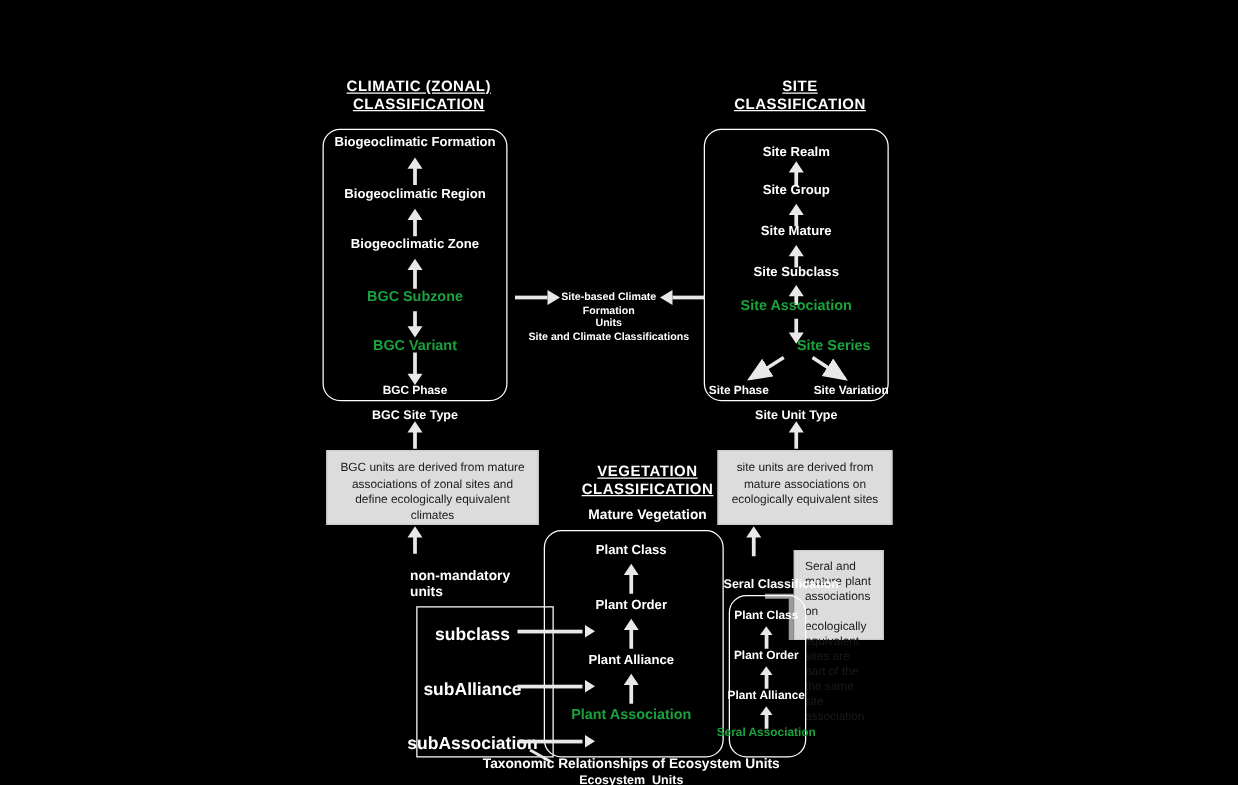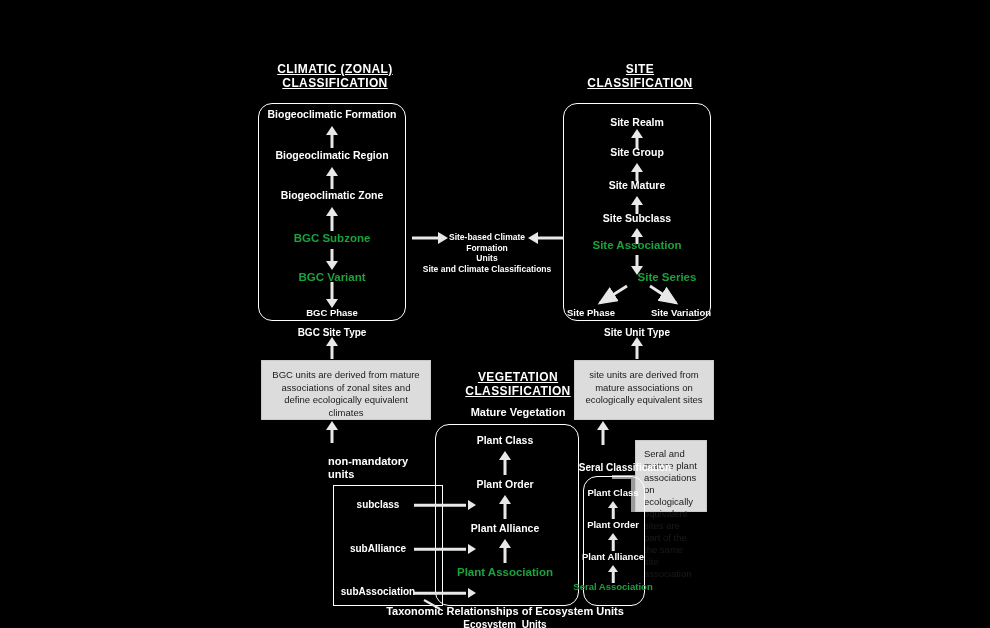--- a/index.html
+++ b/index.html
@@ -150,21 +150,21 @@
     transform: translateX(-50%);
     line-height: 13px;
   }
   .nm-box {
     position: absolute;
     border: 1.3px solid #ffffff;
     background: transparent;
   }
   .nm-item {
     position: absolute;
-    font-size: 10px;
+    font-size: 14px;
     font-weight: bold;
     color: #ffffff;
     transform: translateX(-50%);
     white-space: nowrap;
   }
 
   .bottom-title {
     position: absolute;
     text-align: center;
     transform: translateX(-50%);

